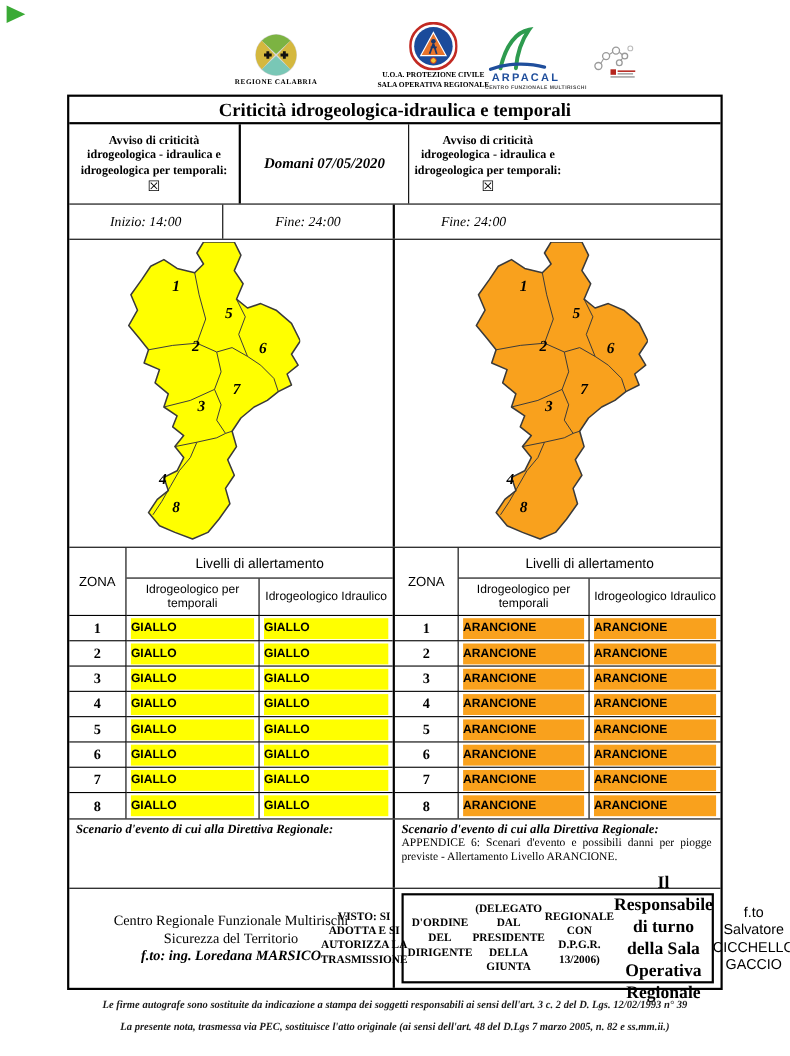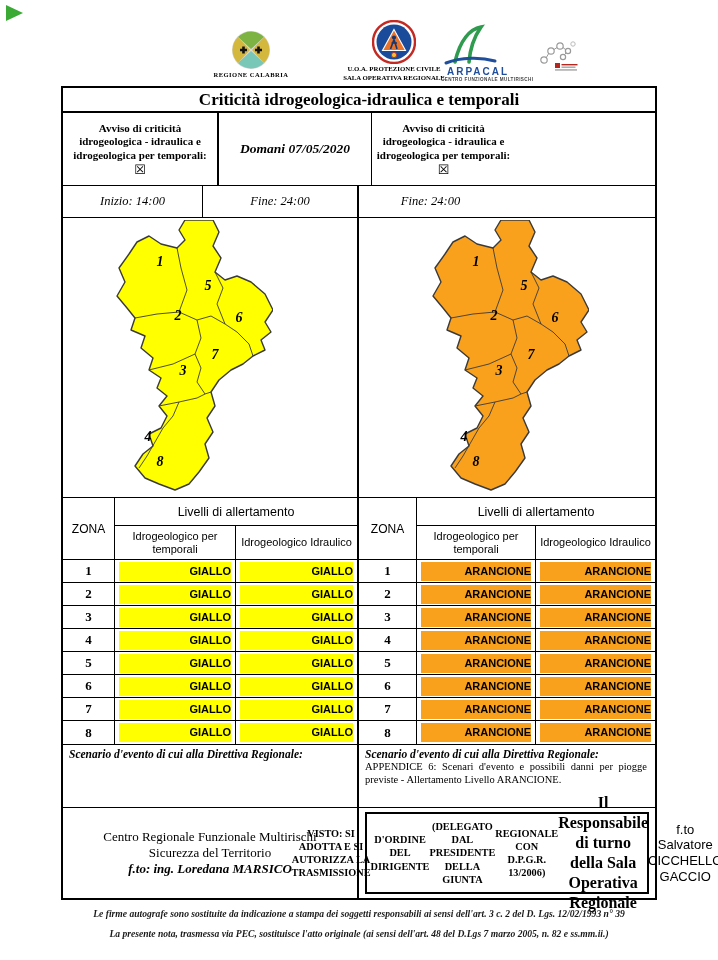--- a/index.html
+++ b/index.html
@@ -67,21 +67,21 @@
   .tc { border-right:1px solid #000; border-bottom:1px solid #000; display:flex;
         align-items:center; justify-content:center; text-align:center; }
   .tc.rlast { border-right:none; }
   .tc.blast { border-bottom:none; }
   .th-zona { grid-row:1 / 3; font-size:12px; }
   .th-livelli { grid-column:2 / 4; font-size:12.5px; }
   .th-sub { font-size:11px; line-height:1.15; }
   .zona-num { font-family:"Liberation Serif", serif; font-weight:bold; font-size:13px; }
   .alert-cell { padding:0; }
   .pill { width:100%; margin:2px 4px; height:19px; line-height:19px; font-size:11px; font-weight:bold;
-          text-align:right; }
+          text-align:left; }
 
   
   .scenario-row { height:63px; border-bottom:1px solid #000; }
   .sc-half { width:296px; border-right:2px solid #000; padding:3px 8px 3px 6px; }
   .sc-half.last { border-right:none; }
   .sc-title { font-size:11.5px; font-weight:bold; font-style:italic; }
   .sc-body { font-size:10.5px; line-height:1.25; text-align:justify; }
 
   
   .sign-row { height:90px; }

